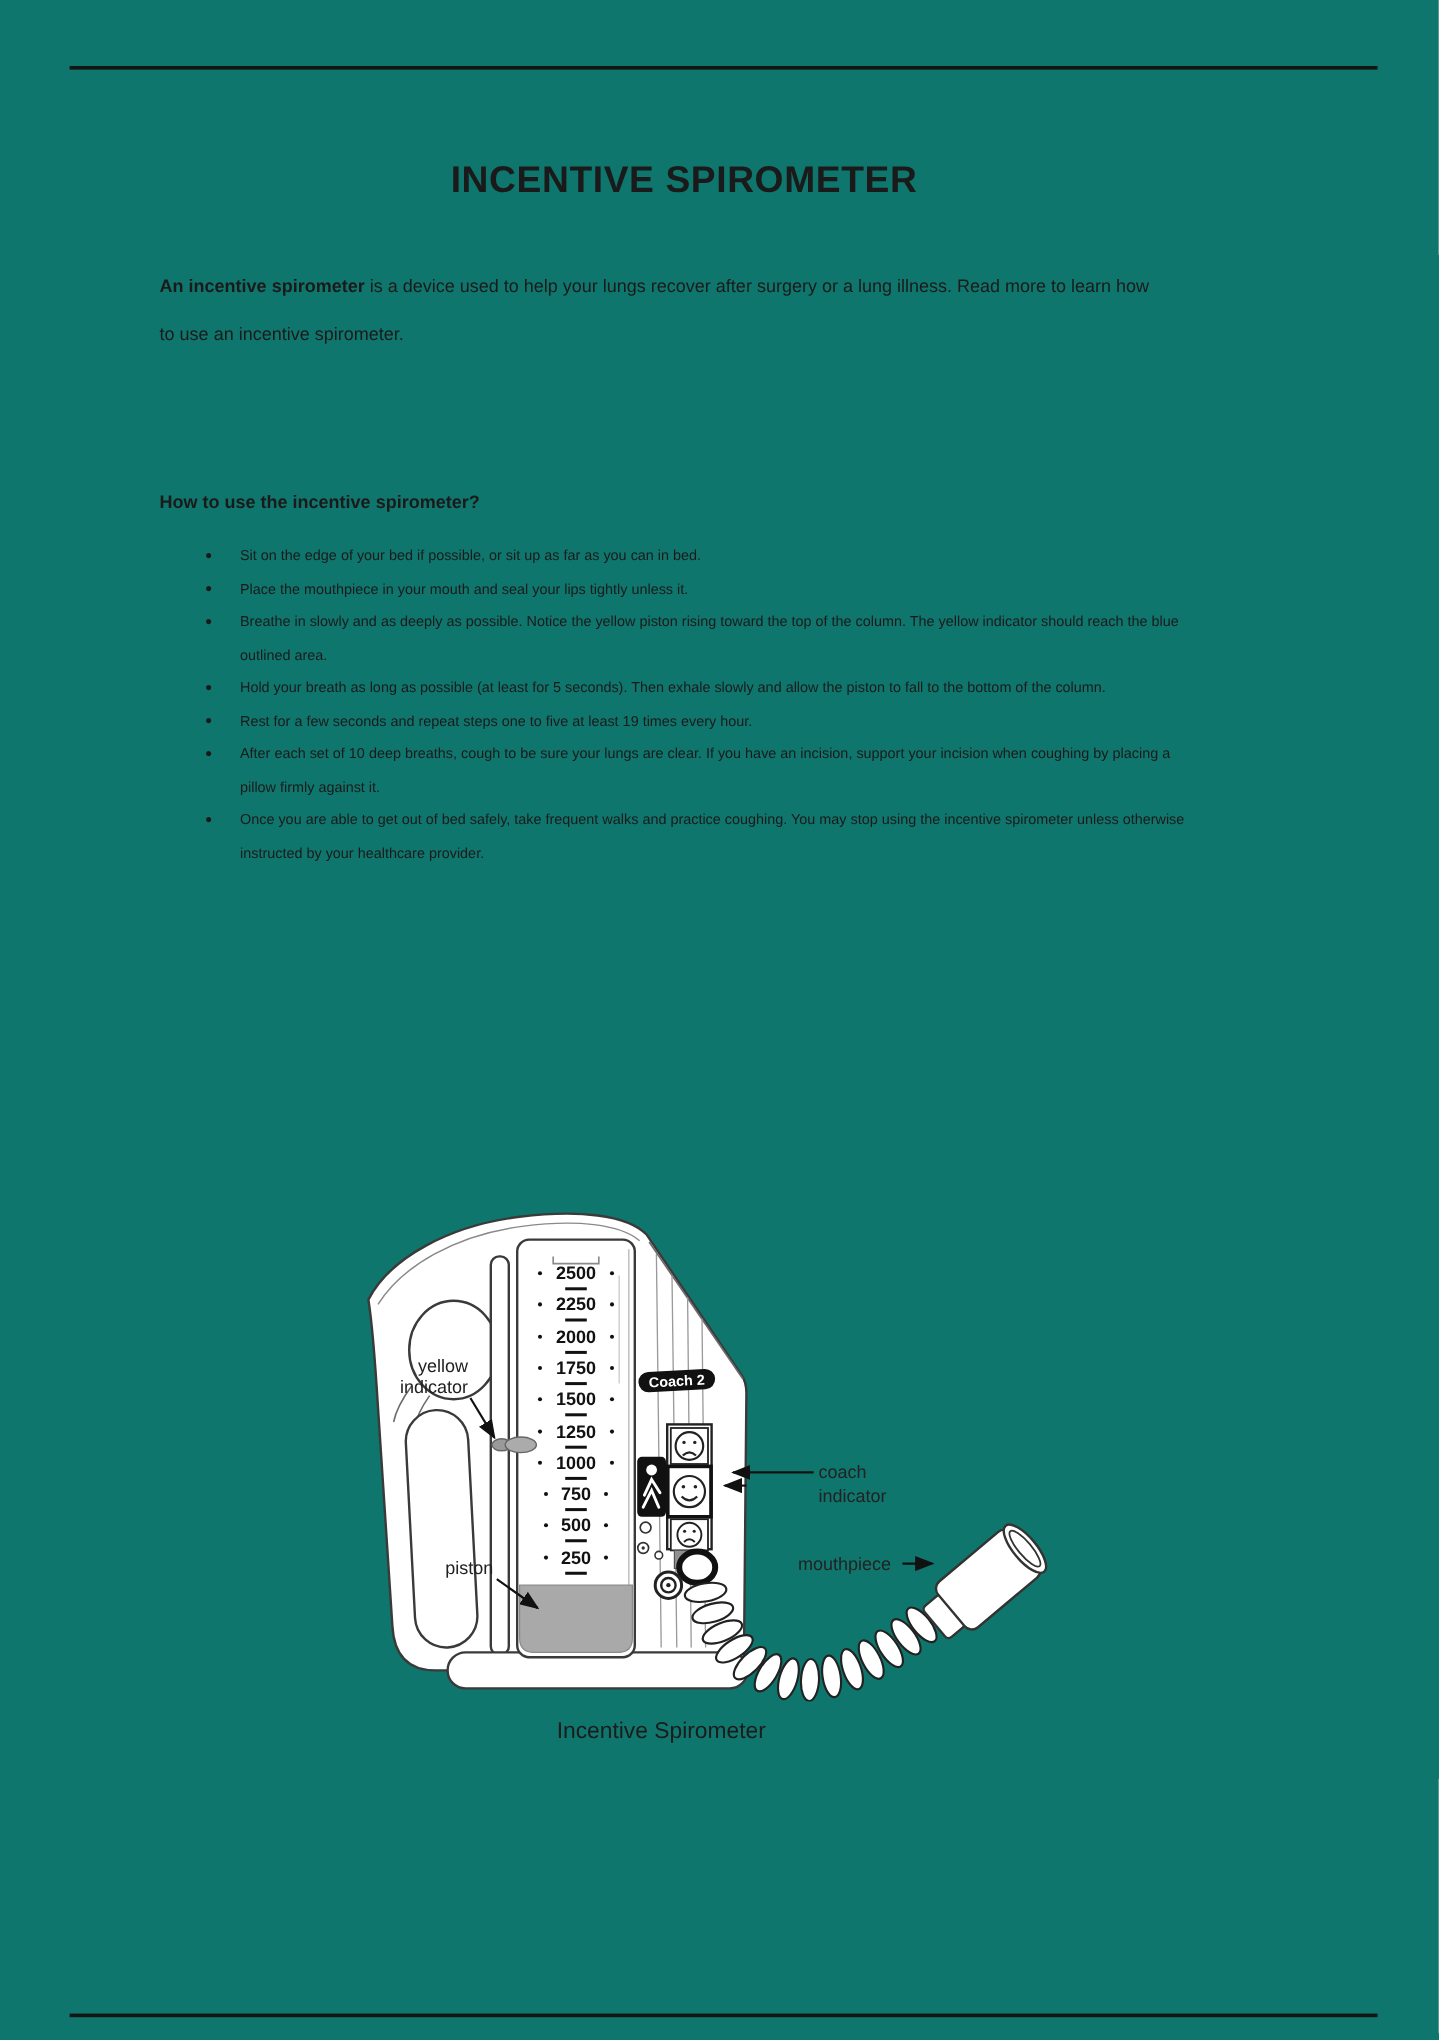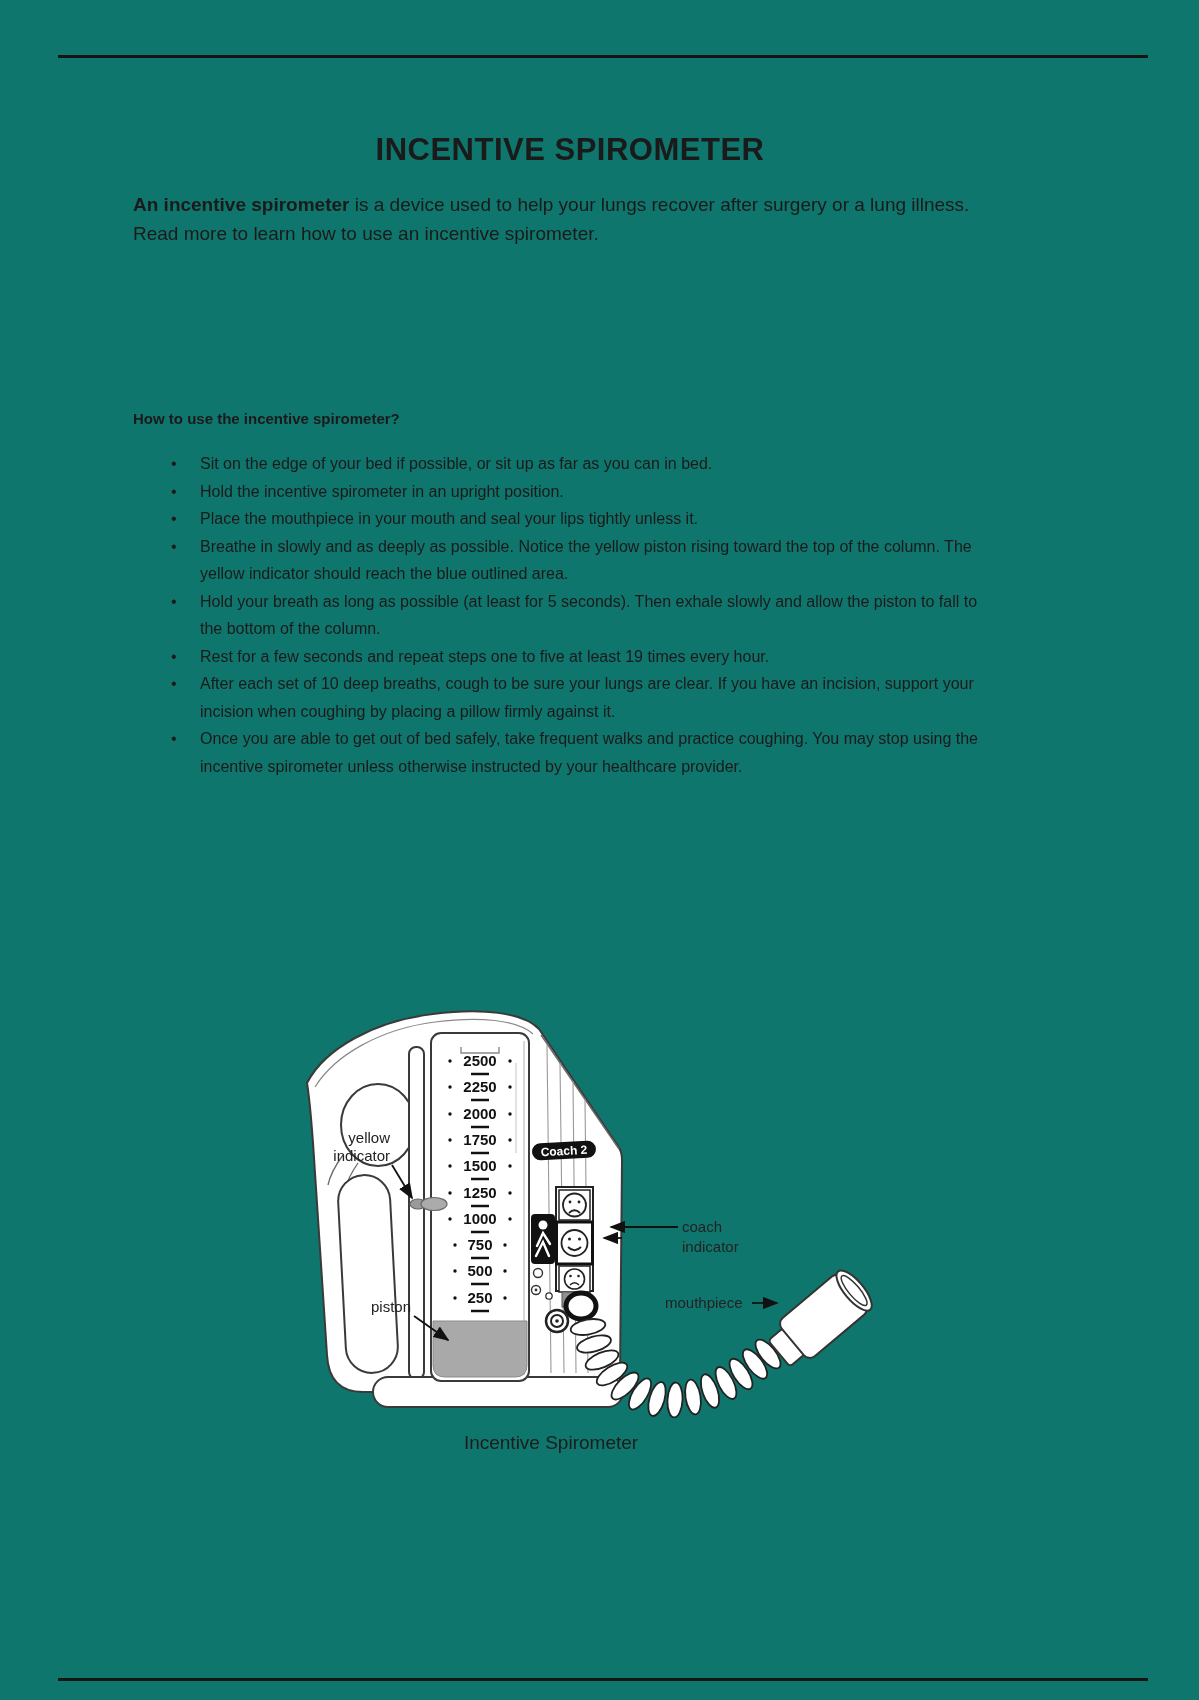--- a/index.html
+++ b/index.html
@@ -9,29 +9,29 @@
     font-family:"Liberation Sans", sans-serif; color:#1a1a1a; overflow:hidden;
     margin:0 auto;
   }
   .rule { position:absolute; left:58px; width:1090px; height:3px; background:#141414; }
   .rule-top { top:55px; }
   .rule-bottom { top:1678px; }
   .title {
     position:absolute; top:132px; left:58px; width:1024px;
     text-align:center; font-size:31px; font-weight:bold; letter-spacing:.5px;
   }
-  .para { position:absolute; left:133px; width:838px; font-size:19px; line-height:29px; }
+  .para { position:absolute; left:133px; width:838px; font-size:15px; line-height:40px;margin-top:29px; }
   .para1 { top:190px; }
   .para2 { top:262px; }
   .content { position:absolute; left:133px; top:404px; width:880px; }
   .heading { font-size:15px; font-weight:bold; line-height:30px; }
   ul.instructions { list-style:none; margin-top:16px; }
   ul.instructions li {
     position:relative; padding-left:67px; width:868px;
-    font-size:16px; line-height:27.5px;
+    font-size:12px; line-height:27.5px;
   }
   ul.instructions li::before {
     content:"\2022"; position:absolute; left:38px; top:0;
     font-size:16px; line-height:27.5px;
   }
   .figure { position:absolute; left:285px; top:1003px; width:610px; height:415px; }
   .caption { position:absolute; left:133px; top:1432px; width:836px; text-align:center; font-size:19px; color:#1c1c1c; }
   svg text.lbl { font-family:"Liberation Sans", sans-serif; font-size:15px; fill:#222; }
   svg text.scale-num { font-family:"Liberation Sans", sans-serif; font-size:15px; font-weight:bold; fill:#111; }
   svg text.badge-txt { font-family:"Liberation Sans", sans-serif; font-size:12px; font-weight:bold; fill:#fff; }
@@ -45,21 +45,20 @@
 
   <div class="title">INCENTIVE SPIROMETER</div>
 
   <p class="para para1"><b>An incentive spirometer</b><span> is a device used to help your lungs recover after surgery or a lung illness. Read more to learn how to use an incentive spirometer.</span></p>
 
 
   <div class="content">
     <div class="heading">How to use the incentive spirometer?</div>
     <ul class="instructions">
       <li>Sit on the edge of your bed if possible, or sit up as far as you can in bed.</li>
-      <li>Hold the incentive spirometer in an upright position.</li>
       <li>Place the mouthpiece in your mouth and seal your lips tightly unless it.</li>
       <li>Breathe in slowly and as deeply as possible. Notice the yellow piston rising toward the top of the column. The yellow indicator should reach the blue outlined area.</li>
       <li>Hold your breath as long as possible (at least for 5 seconds). Then exhale slowly and allow the piston to fall to the bottom of the column.</li>
       <li>Rest for a few seconds and repeat steps one to five at least 19 times every hour.</li>
       <li>After each set of 10 deep breaths, cough to be sure your lungs are clear. If you have an incision, support your incision when coughing by placing a pillow firmly against it.</li>
       <li>Once you are able to get out of bed safely, take frequent walks and practice coughing. You may stop using the incentive spirometer unless otherwise instructed by your healthcare provider.</li>
     </ul>
   </div>
 
   <svg class="figure" viewBox="0 0 610 415" width="610" height="415" xmlns="http://www.w3.org/2000/svg">

